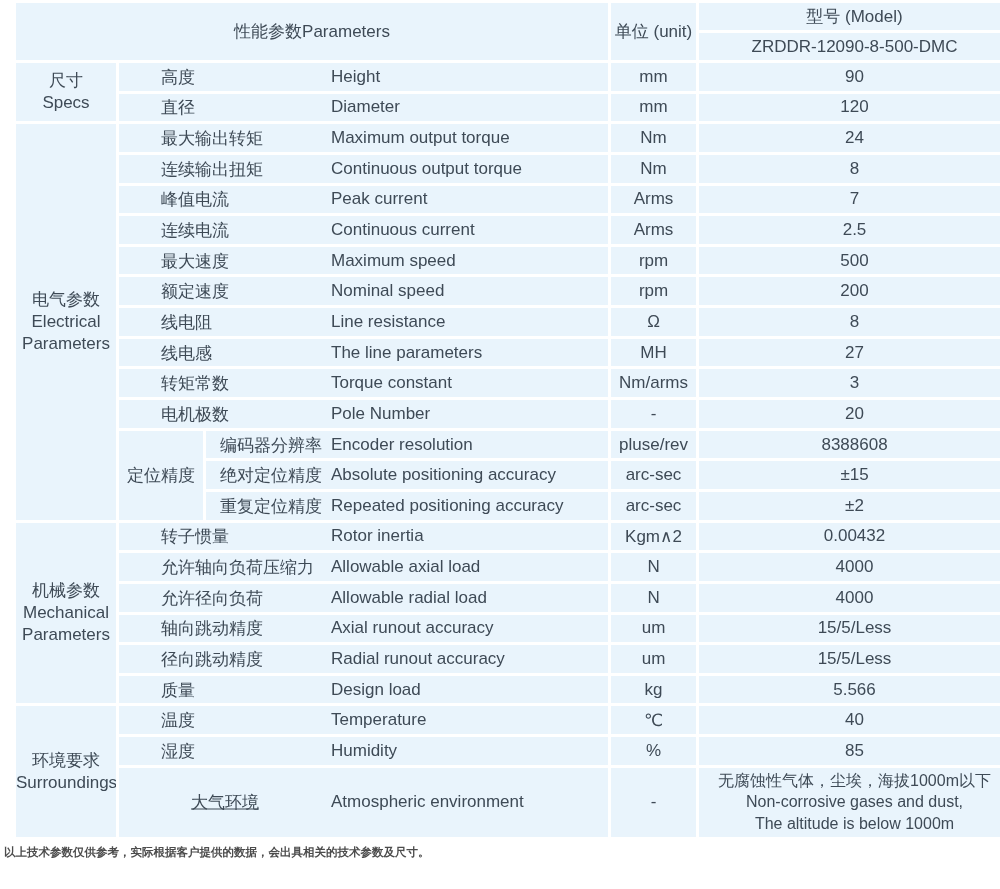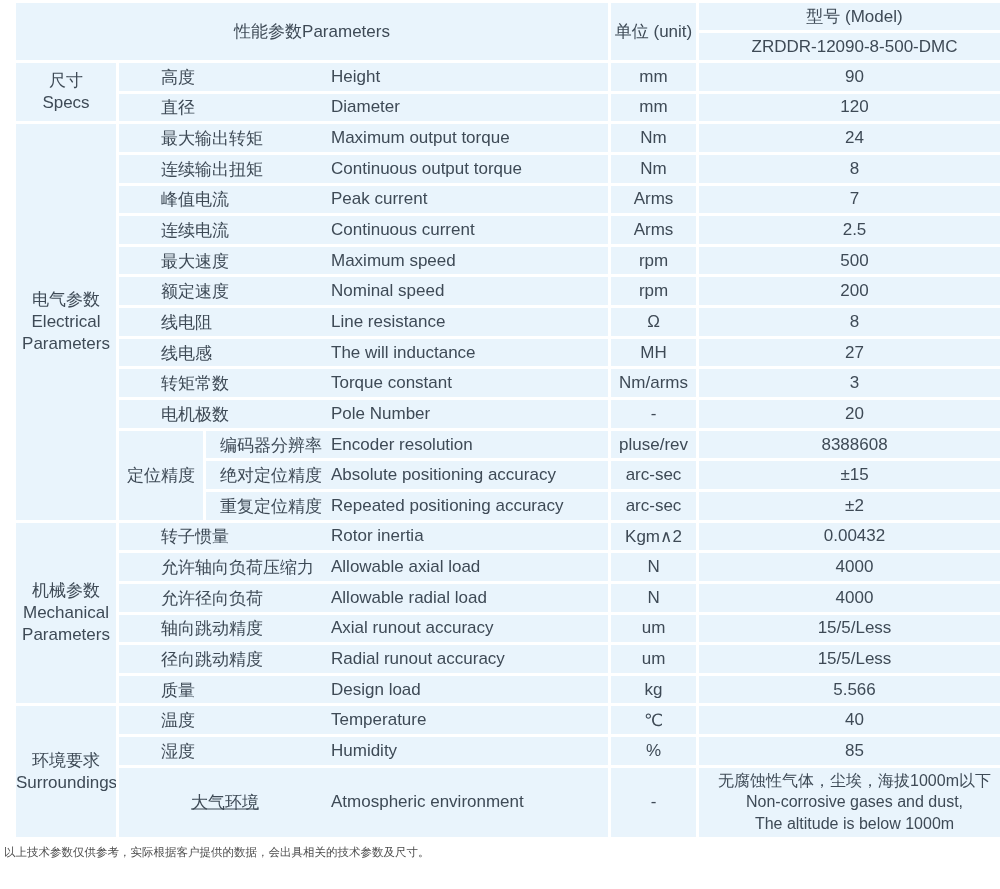--- a/index.html
+++ b/index.html
@@ -53,21 +53,21 @@
   td.param .en {
     position: absolute; left: 212px; top: 50%; transform: translateY(-50%);
     white-space: nowrap;
   }
   td.param.sub .cn { left: 14px; }
   td.param.sub .en { left: 125px; }
   td.param.atm .cn { left: 72px; text-decoration: underline; }
   td.unit, td.val { text-align: center; font-size: 16.5px; }
   td.val.multiline { line-height: 1.35; font-size: 16px; }
   td.val.multiline .vline { display: block; text-align: center; }
-  .footnotes { margin: 5px 4px 0 4px; }
+  .footnotes { margin: 5px 4px 0 4px; font-weight: bold; }
   .footnote-cn {
     font-size: 11.5px;
     color: #4c4c4c;
     line-height: 1.3;
   }
   .footnote-en {
     font-size: 11.5px;
     color: #9b9b9b;
     line-height: 1.3;
   }
@@ -171,21 +171,21 @@
     <td class="param" colspan="2">
       <span class="cn">线电阻</span>
       <span class="en">Line resistance</span>
     </td>
     <td class="unit">Ω</td>
     <td class="val">8</td>
   </tr>
   <tr class="brow">
     <td class="param" colspan="2">
       <span class="cn">线电感</span>
-      <span class="en">The will inductance</span>
+      <span class="en">The line parameters</span>
     </td>
     <td class="unit">MH</td>
     <td class="val">27</td>
   </tr>
   <tr class="brow">
     <td class="param" colspan="2">
       <span class="cn">转矩常数</span>
       <span class="en">Torque constant</span>
     </td>
     <td class="unit">Nm/arms</td>

